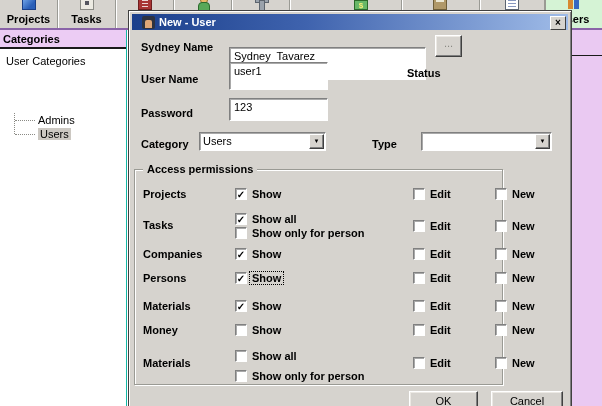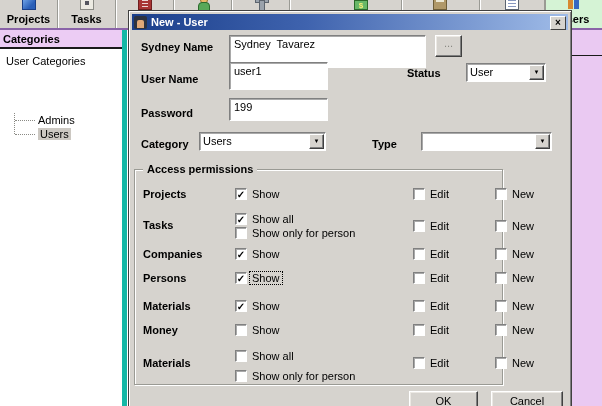--- a/index.html
+++ b/index.html
@@ -25,40 +25,40 @@
   .ic-materials::after { content:""; position:absolute; left:5px; top:4px; width:4px; height:10px; background:#9aa2ac; border:1px solid #5c646e; }
   .ic-money { top:0; height:10px; background:#68b868; border:1px solid #2a6a2a; color:#f8ee78; font-size:8px; font-weight:bold; line-height:9px; text-align:center; }
   .ic-calc { background:#b09868; border:1px solid #6e5e38; }
   .ic-calc::after { content:""; position:absolute; left:2px; top:2px; right:2px; height:3px; background:#ece8d4; }
   .ic-documents { background:#fff; border:1px solid #5c6470; }
   .ic-documents::after { content:""; position:absolute; left:2px; top:3px; right:2px; bottom:2px; background:repeating-linear-gradient(0deg,#8898c0 0 1px,transparent 1px 3px); }
   .ic-users::before { content:""; position:absolute; left:1px; top:2px; width:5px; height:11px; border-radius:3px 3px 0 0; background:#d88830; }
   .ic-users::after { content:""; position:absolute; left:7px; top:2px; width:5px; height:11px; border-radius:3px 3px 0 0; background:#3868c0; }
 
   
-  .sidebar { position:absolute; left:0; top:30px; width:127px; bottom:0; background:#fff; border-right:5px solid #14b8a6; }
+  .sidebar { position:absolute; left:0; top:30px; width:127px; bottom:0; background:#fff; border-right:1px solid #14b8a6; }
   .side-header { height:19px; background:#ecccf4; border-bottom:2px solid #1a1a1a; font-weight:bold; padding:3px 0 0 3px; }
   .tree { position:relative; padding:6px 0 0 4px; }
   .tree-root { font-weight:normal; padding-left:2px; }
   .tree-items { position:relative; margin-left:8px;margin-top:46px; }
   .tree-items::before { content:""; position:absolute; left:2px; top:0; bottom:7px; border-left:1px dotted #8a8a84; }
   .tree-item { position:relative; padding:1px 0 1px 26px; height:14px; }
   .tree-item::before { content:""; position:absolute; left:3px; top:7px; width:20px; border-top:1px dotted #8a8a84; }
   .tree-item .sel { background:#ccc8c2; padding:0 2px; }
 
   
   .mainpanel { position:absolute; left:128px; top:30px; right:0; bottom:0; background:#eac9f2; }
   .mainline { position:absolute; left:0; right:0; top:25px; height:1px; background:#1a1a1a; }
 
   
   .dialog { position:absolute; left:128px; top:10px; width:444px; height:404px; background:#d6d3ce;
             border:1px solid #404040; box-shadow:inset 1px 1px 0 #fff, inset -1px -1px 0 #808080; z-index:10; }
   .titlebar { position:absolute; left:3px; top:3px; right:3px; height:16px;
               background:linear-gradient(90deg,#1b3f8b 0%,#3f63ae 40%,#a0bce8 100%);
-              color:#fff; font-weight:bold; display:flex; align-items:center; padding-left:2px; }
+              color:#fff; font-weight:bold; display:flex; align-items:center; padding-left:10px; }
   .title-face { width:13px; height:13px; background:#2e3340; border-radius:2px; position:relative; margin-right:4px; flex:none; }
   .title-face::after { content:""; position:absolute; left:3px; top:4px; width:7px; height:8px; background:#e0a878; border-radius:2px 2px 0 0; }
   .title-text { font-size:11px; }
   .close-btn { position:absolute; right:2px; top:2px; width:16px; height:14px; background:#d6d3ce;
                border:1px solid; border-color:#fff #404040 #404040 #fff; font-weight:bold; font-size:10px;
                line-height:12px; text-align:center; color:#000; }
 
   .lbl { position:absolute; font-weight:bold; }
   .txt { position:absolute; background:#fff; border:1px solid; border-color:#808080 #fff #fff #808080;
          box-shadow:inset 1px 1px 0 rgba(64,64,64,.45); padding:2px 0 0 4px; white-space:pre; overflow:hidden; }
@@ -72,21 +72,21 @@
                  font-size:6px; line-height:13px; text-align:center; color:#000; }
 
   .groupbox { position:absolute; left:5px; top:158px; width:369px; height:216px;
               border:1px solid #9a9a94; box-shadow:inset 1px 1px 0 #fff, 1px 1px 0 #fff; }
   .legend { position:absolute; left:8px; top:-7px; background:#d6d3ce; padding:0 4px; font-weight:bold; }
   .grow-lbl { position:absolute; left:8px; font-weight:bold; }
   .cb { position:absolute; height:13px; }
   .cbbox { position:absolute; left:0; top:0; width:12px; height:12px; background:#fff; border:1px solid;
            border-color:#808080 #fff #fff #808080; box-shadow:inset 1px 1px 0 rgba(64,64,64,.45);
            font-size:10px; font-weight:bold; line-height:11px; text-align:center; color:#000; }
-  .cbl { position:absolute; left:17px; top:0; font-weight:normal; white-space:nowrap;text-align:center; }
+  .cbl { position:absolute; left:17px; top:0; font-weight:bold; white-space:nowrap;text-align:center; }
   .cbl.focused { outline:1px dotted #000; padding:0 2px; left:15px; }
   .dlg-btn { font-weight:normal; padding-top:3px; }
 </style>
 </head>
 <body>
 
 <div class="win">
 
   <div class="toolbar">
     <div class="tb-btn" style="left:0;width:57px">
@@ -155,33 +155,29 @@
   </div>
 
   <div class="dialog">
     <div class="titlebar">
       <span class="title-face"></span>
       <span class="title-text">New - User</span>
       <span class="close-btn">×</span>
     </div>
 
     <span class="lbl" style="left:12px;top:30px">Sydney Name</span>
-    <div class="txt" style="left:100px;top:24px;width:197px;height:33px">Sydney  Tavarez</div>
+    <div class="txt" style="left:100px;top:36px;width:197px;height:33px">Sydney  Tavarez</div>
     <div class="btn" style="left:306px;top:24px;width:27px;height:22px;color:#8a8a84;padding-top:1px">...</div>
 
     <span class="lbl" style="left:12px;top:62px">User Name</span>
     <div class="txt" style="left:100px;top:51px;width:99px;height:28px">user1</div>
     <span class="lbl" style="left:278px;top:56px">Status</span>
-    <div class="combo" style="left:337px;top:52px;width:80px;height:19px">
-      <span class="combo-field">User</span>
-      <span class="combo-arrow">▼</span>
-    </div>
 
     <span class="lbl" style="left:12px;top:96px">Password</span>
-    <div class="txt" style="left:100px;top:87px;width:99px;height:23px">199</div>
+    <div class="txt" style="left:100px;top:87px;width:99px;height:23px">123</div>
 
     <span class="lbl" style="left:12px;top:127px">Category</span>
     <div class="combo" style="left:70px;top:121px;width:127px;height:19px">
       <span class="combo-field">Users</span>
       <span class="combo-arrow">▼</span>
     </div>
     <span class="lbl" style="left:243px;top:127px">Type</span>
     <div class="combo" style="left:292px;top:121px;width:131px;height:19px">
       <span class="combo-field"></span>
       <span class="combo-arrow">▼</span>

